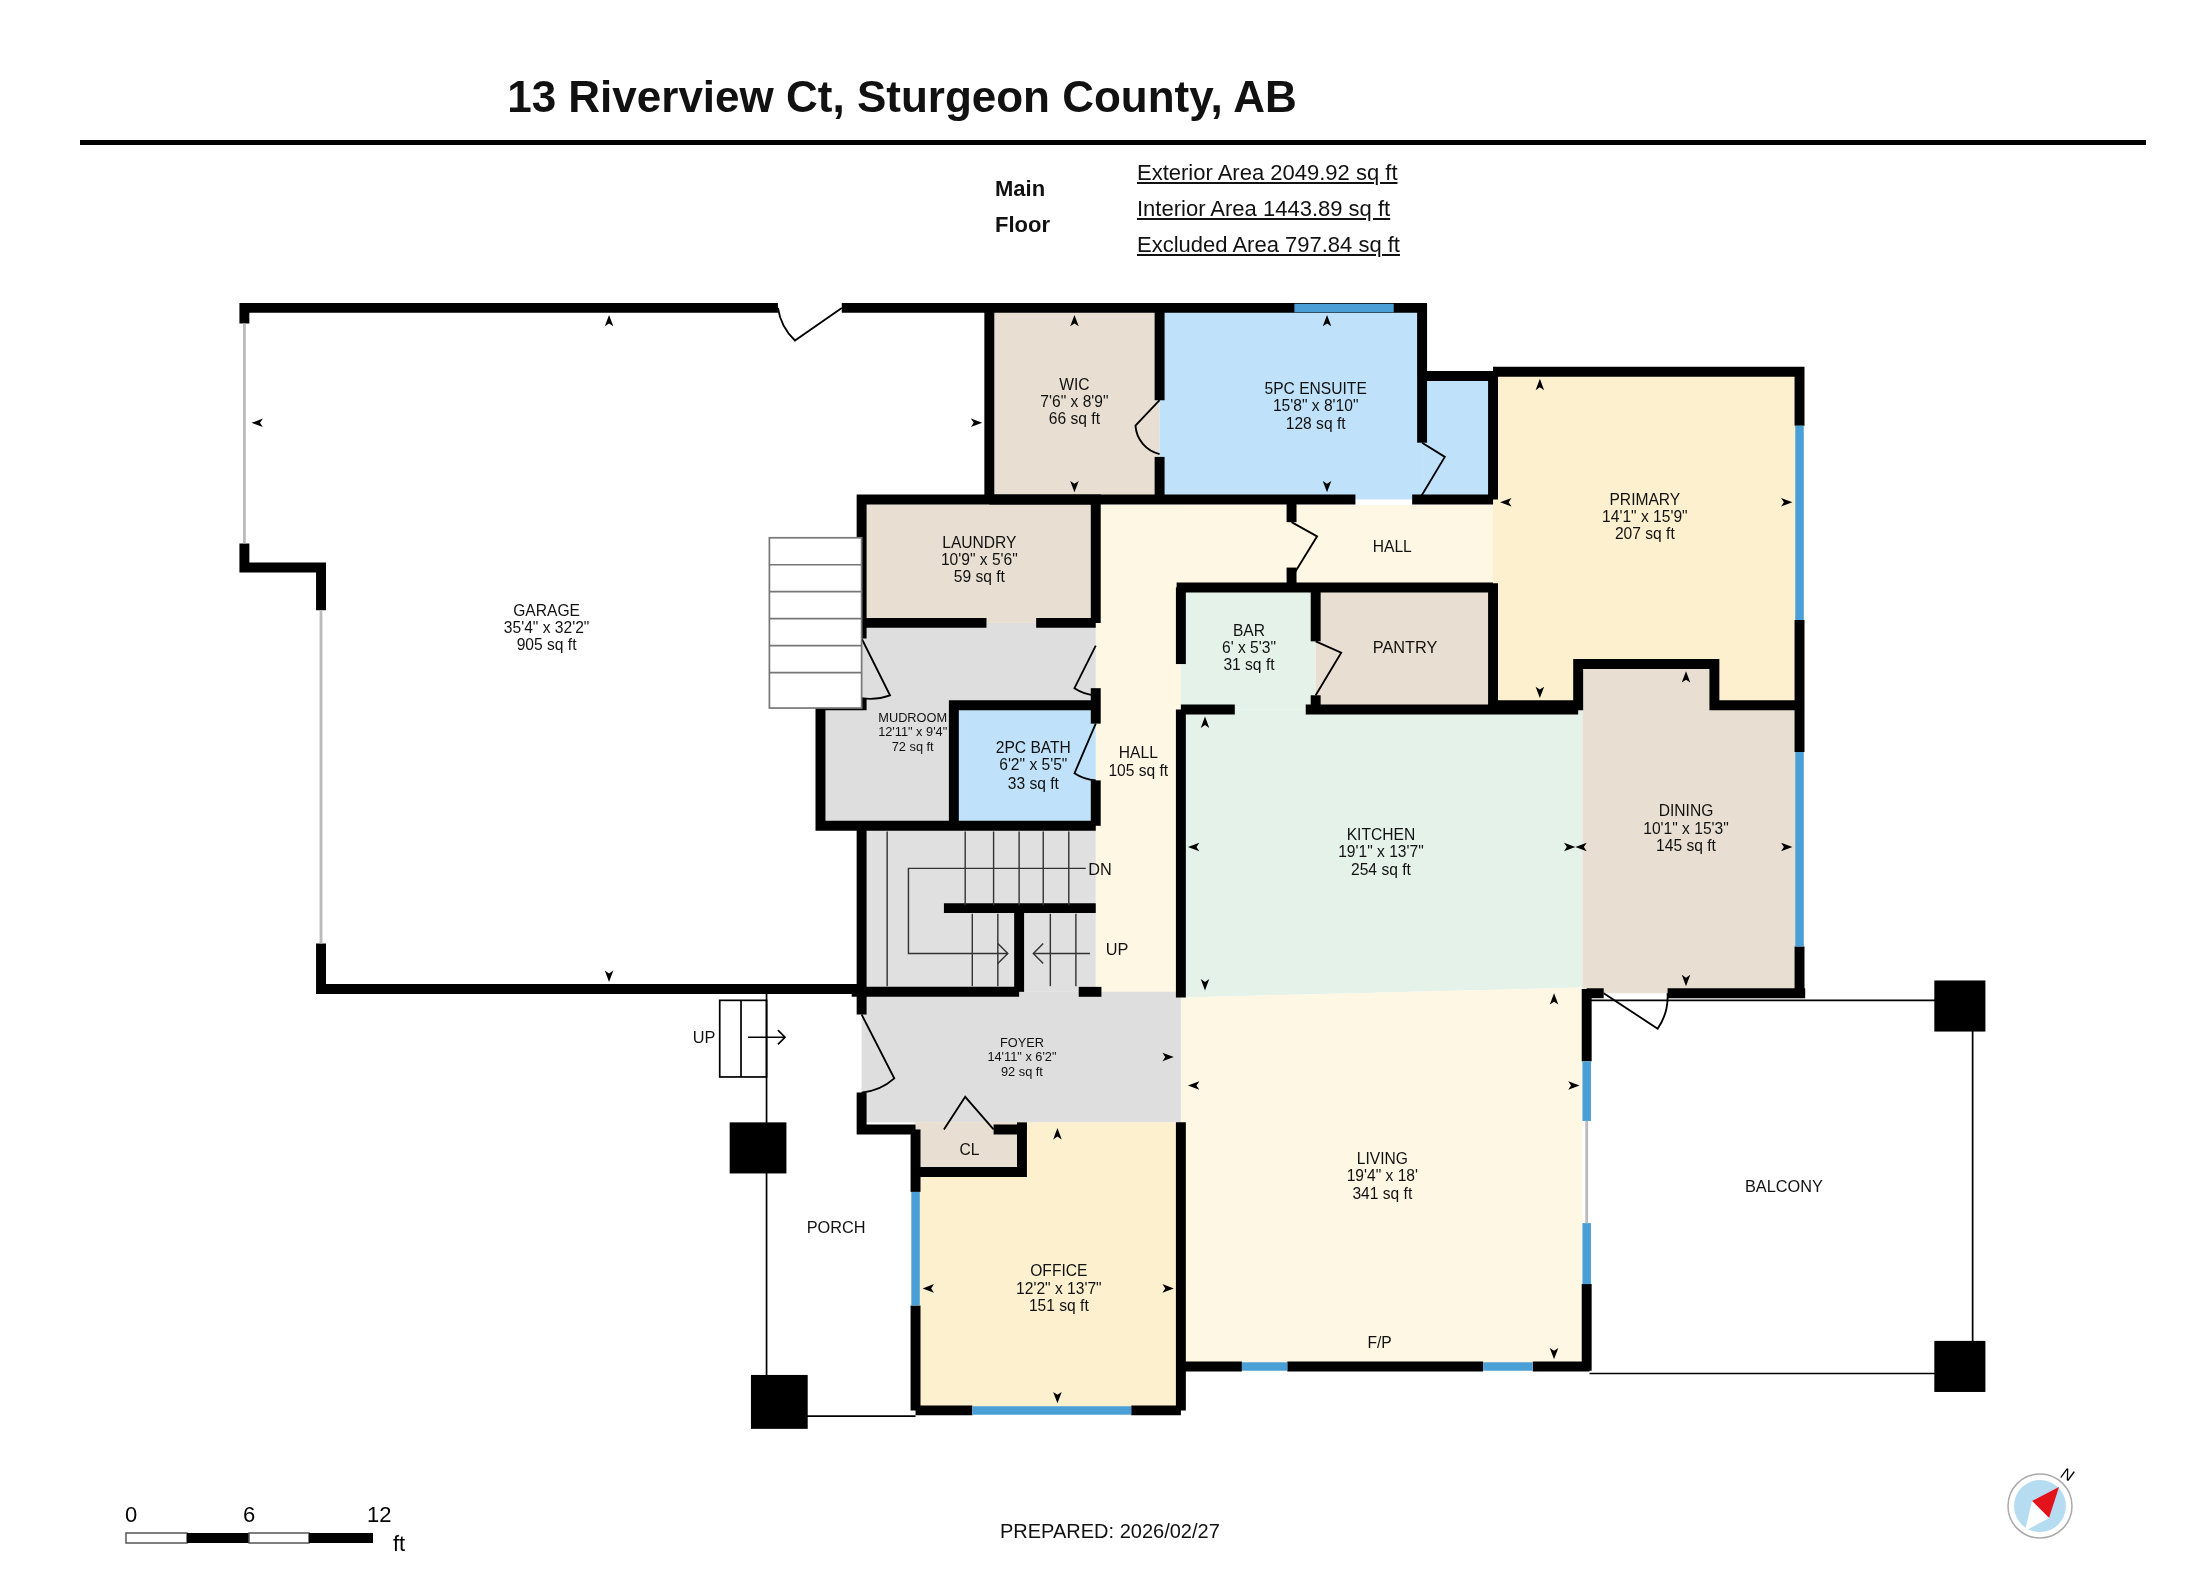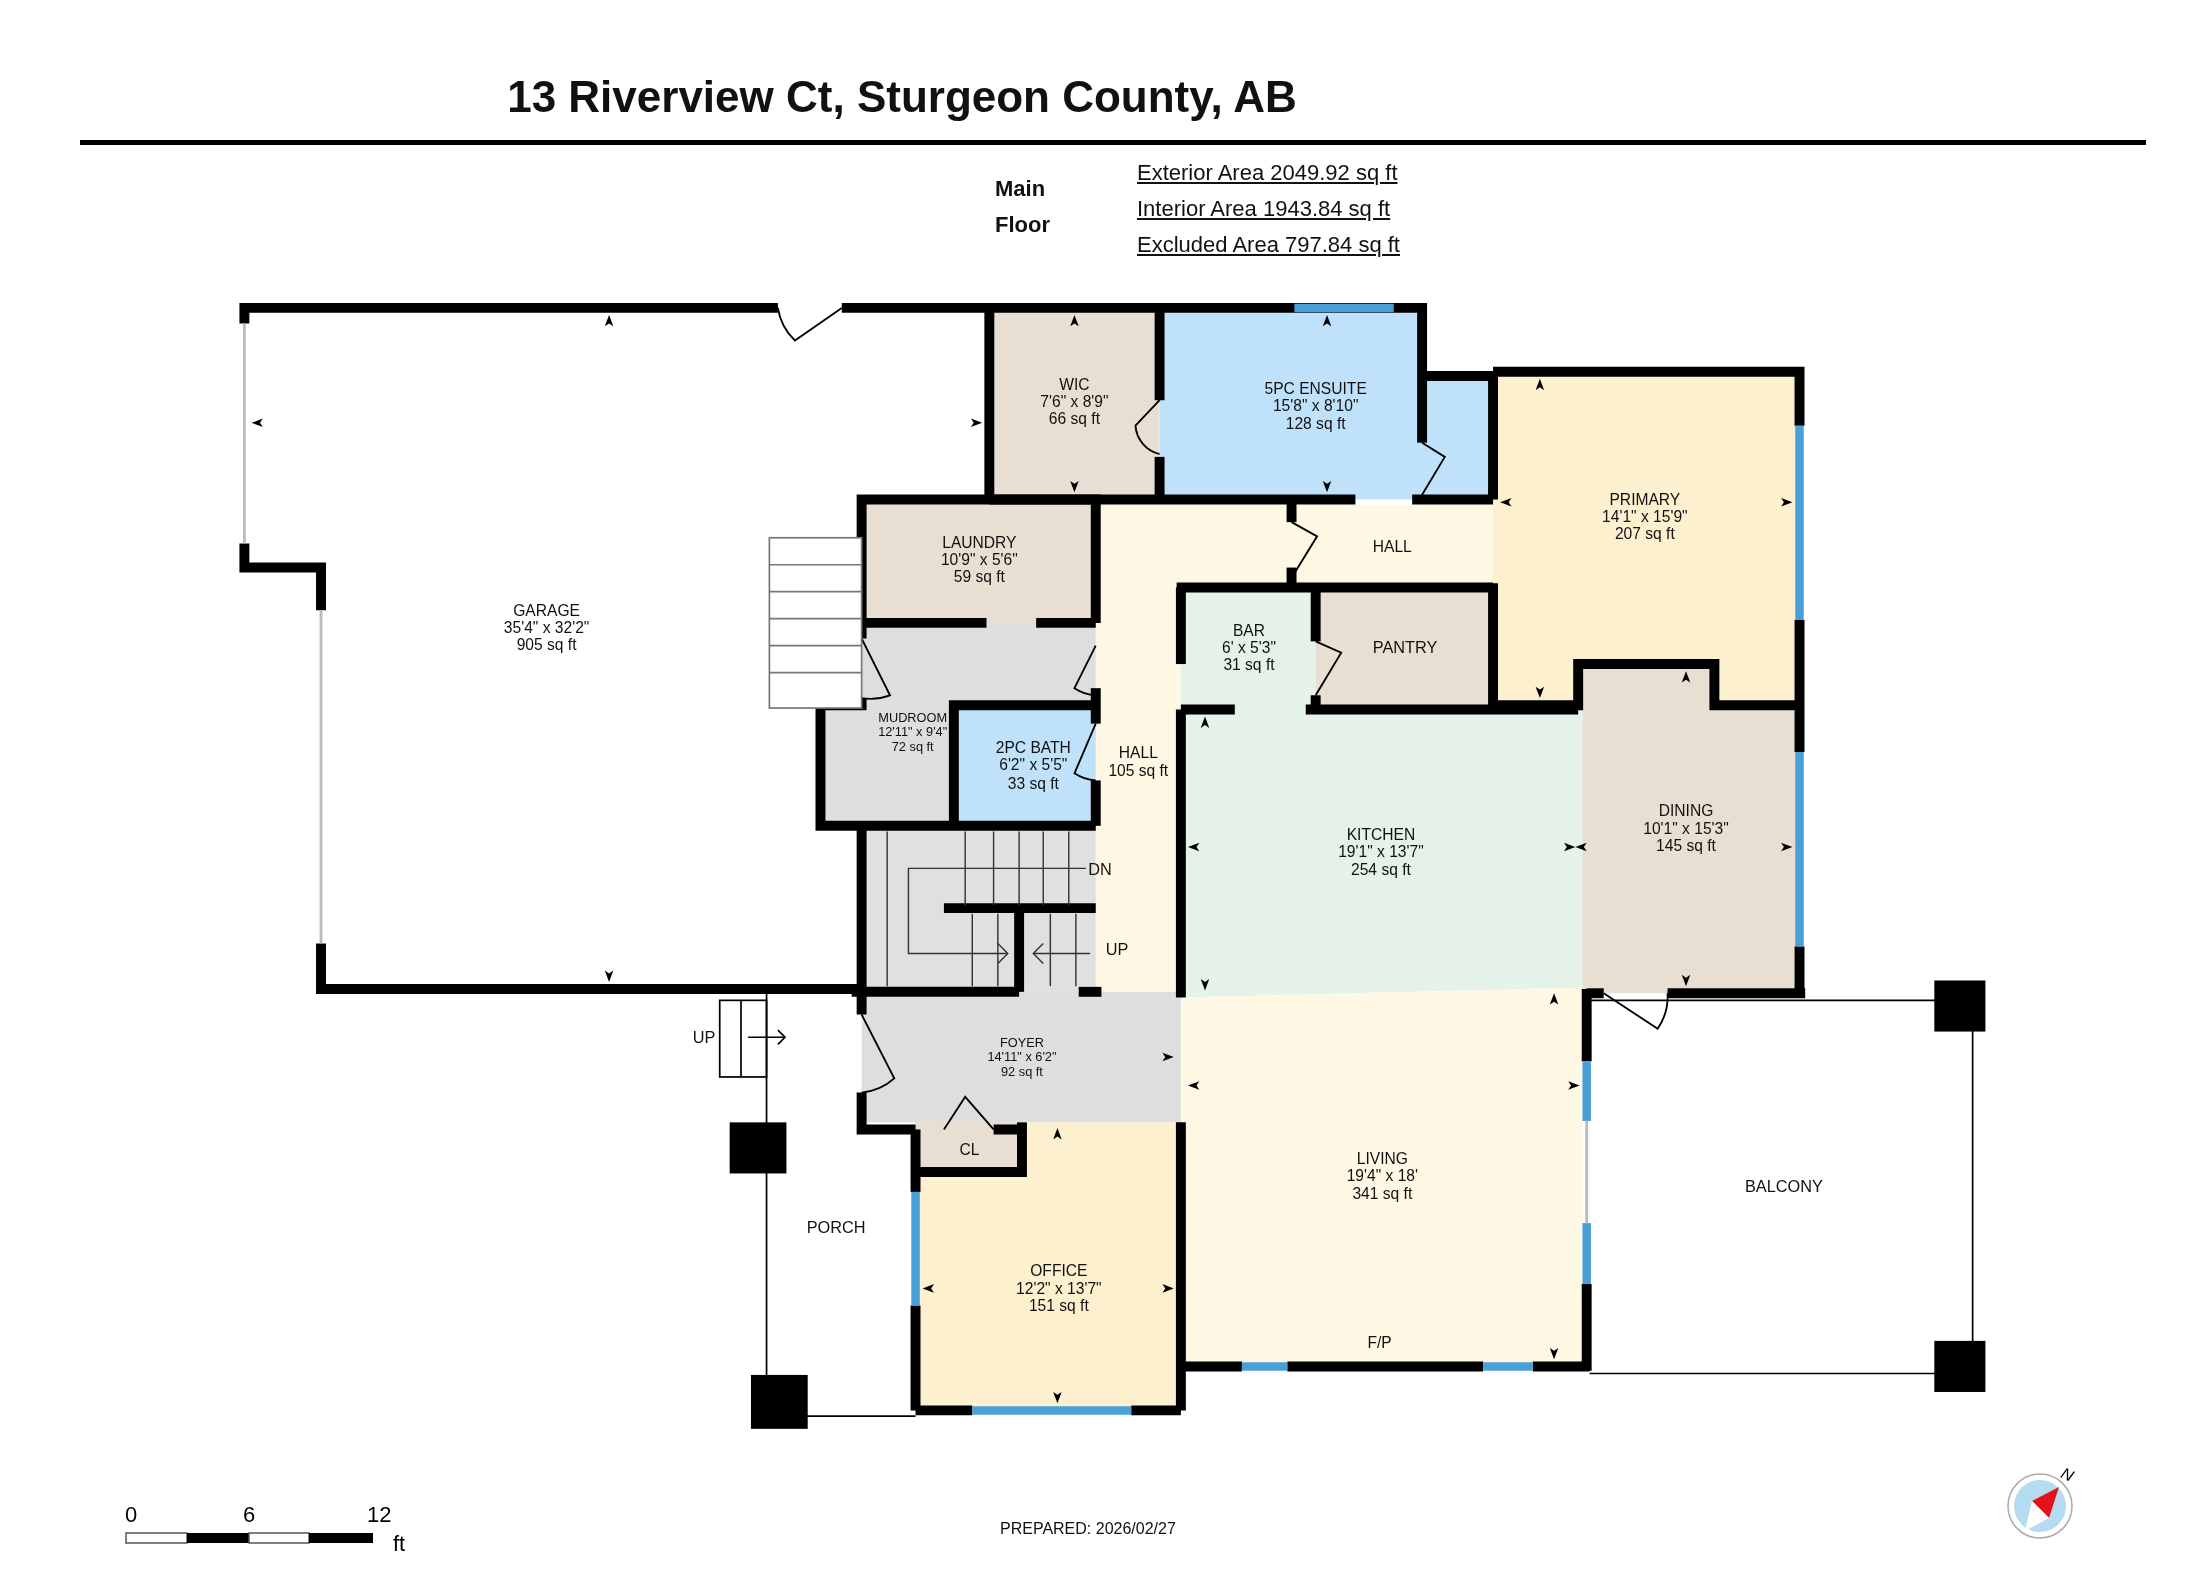--- a/index.html
+++ b/index.html
@@ -6,34 +6,34 @@
   body { width:2200px; height:1575px; position:relative; overflow:hidden; font-family:"Liberation Sans", sans-serif; color:#111; }
   .title { position:absolute; left:0; top:72px; width:1804px; text-align:center; font-size:44px; font-weight:bold; }
   .rule { position:absolute; left:80px; width:2066px; height:5px; background:#000; }
   .rule.top { top:140px; }
   .areas { position:absolute; top:155px; left:995px; font-size:22px; line-height:36px; }
   .areas .floor { position:absolute; left:0; top:16px; font-weight:bold; }
   .areas .list { position:absolute; left:142px; top:0; white-space:nowrap;text-decoration:underline; }
   svg.plan { position:absolute; left:0; top:0; }
   .rlabel { font-family:"Liberation Sans", sans-serif; text-anchor:middle; fill:#111; }
   .scale { position:absolute; left:125px; top:1500px; font-size:22px; }
-  .prepared { position:absolute; left:1000px; top:1520px; font-size:16px; }
+  .prepared { position:absolute; left:1000px; top:1520px; font-size:20px; }
   .compass { position:absolute; left:2003px; top:1463px; width:80px; height:80px; }
 </style>
 </head>
 <body>
 
 <div class="title">13 Riverview Ct, Sturgeon County, AB</div>
 <div class="rule top"></div>
 
 <div class="areas">
   <div class="floor">Main Floor</div>
   <div class="list">
     <div>Exterior Area 2049.92 sq ft</div>
-    <div>Interior Area 1943.84 sq ft</div>
+    <div>Interior Area 1443.89 sq ft</div>
     <div>Excluded Area 797.84 sq ft</div>
   </div>
 </div>
 
 <svg class="plan" width="2200" height="1575" viewBox="0 0 1550 1110" xmlns="http://www.w3.org/2000/svg">
 
   <g>
 
     <polygon points="172,217 697,217 697,352 607,352 607,697 226,697 226,400 172,400" fill="#ffffff"></polygon>
 

